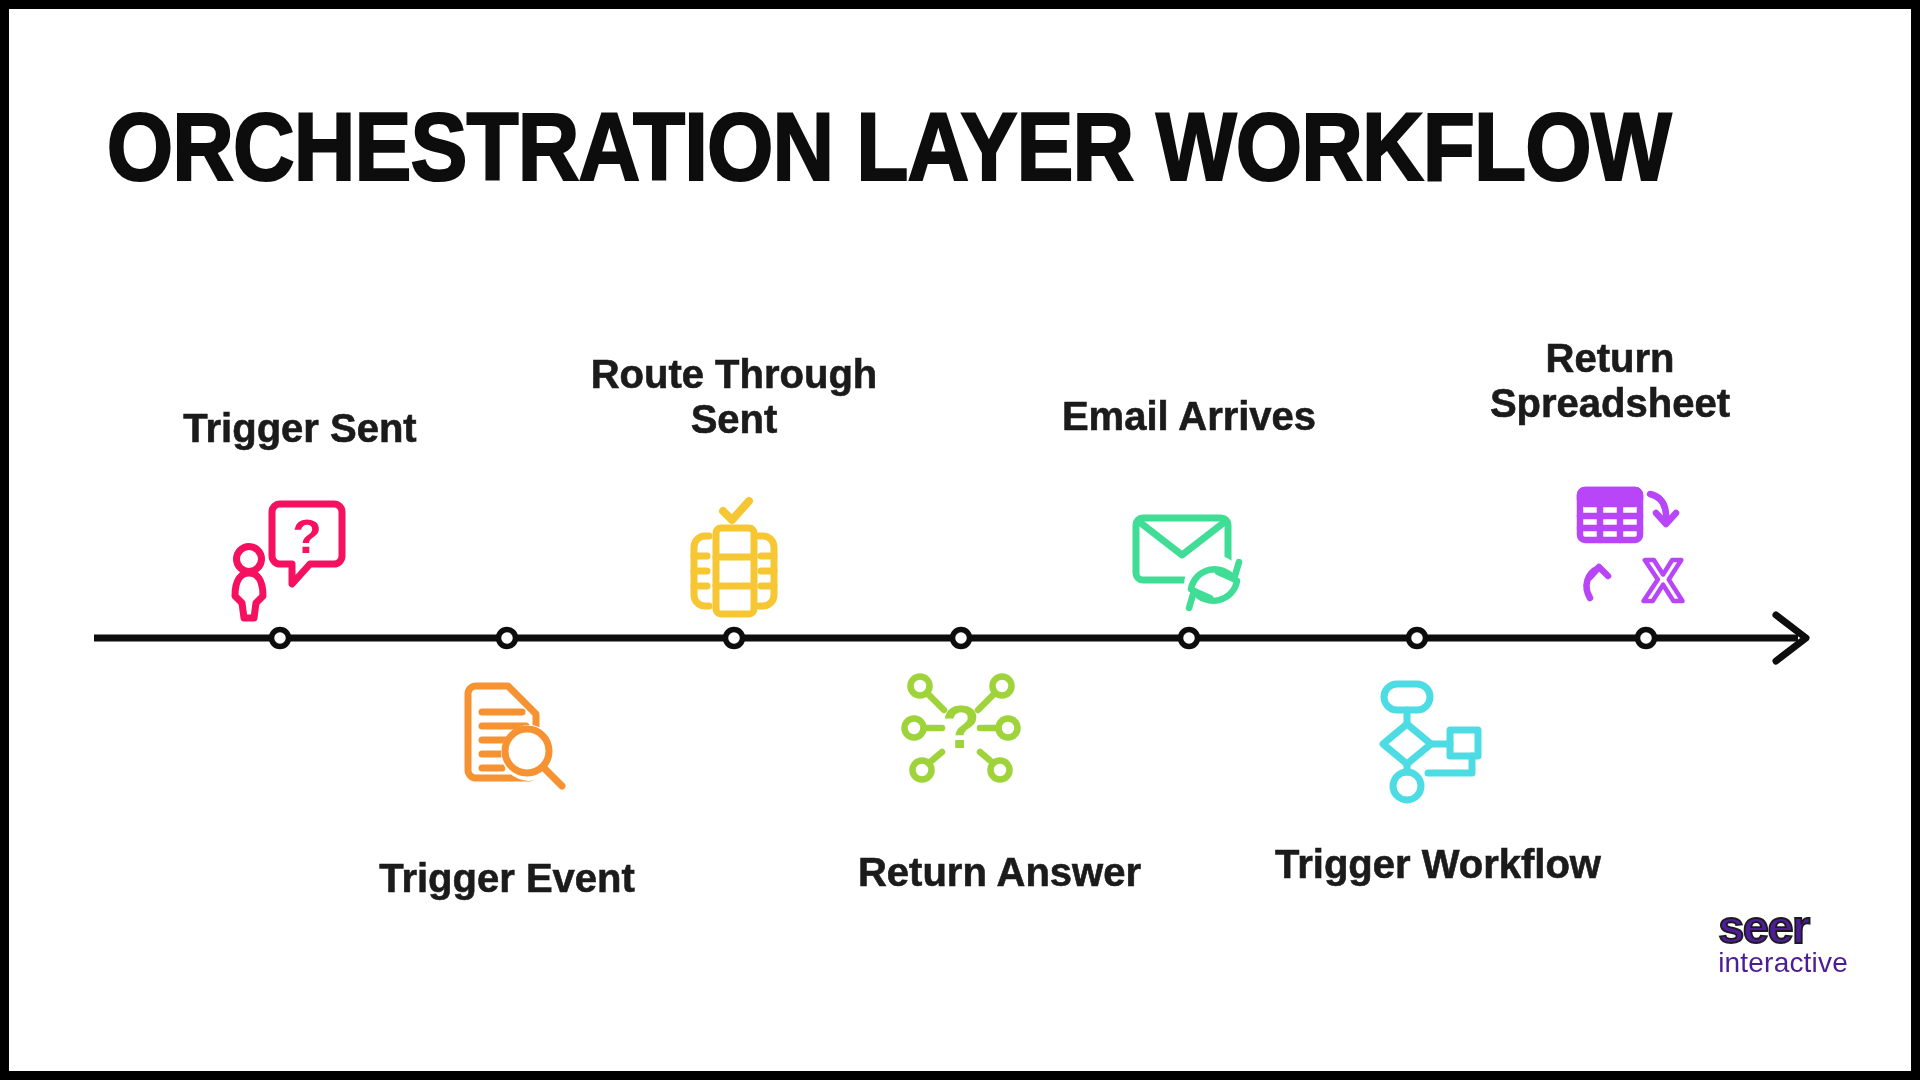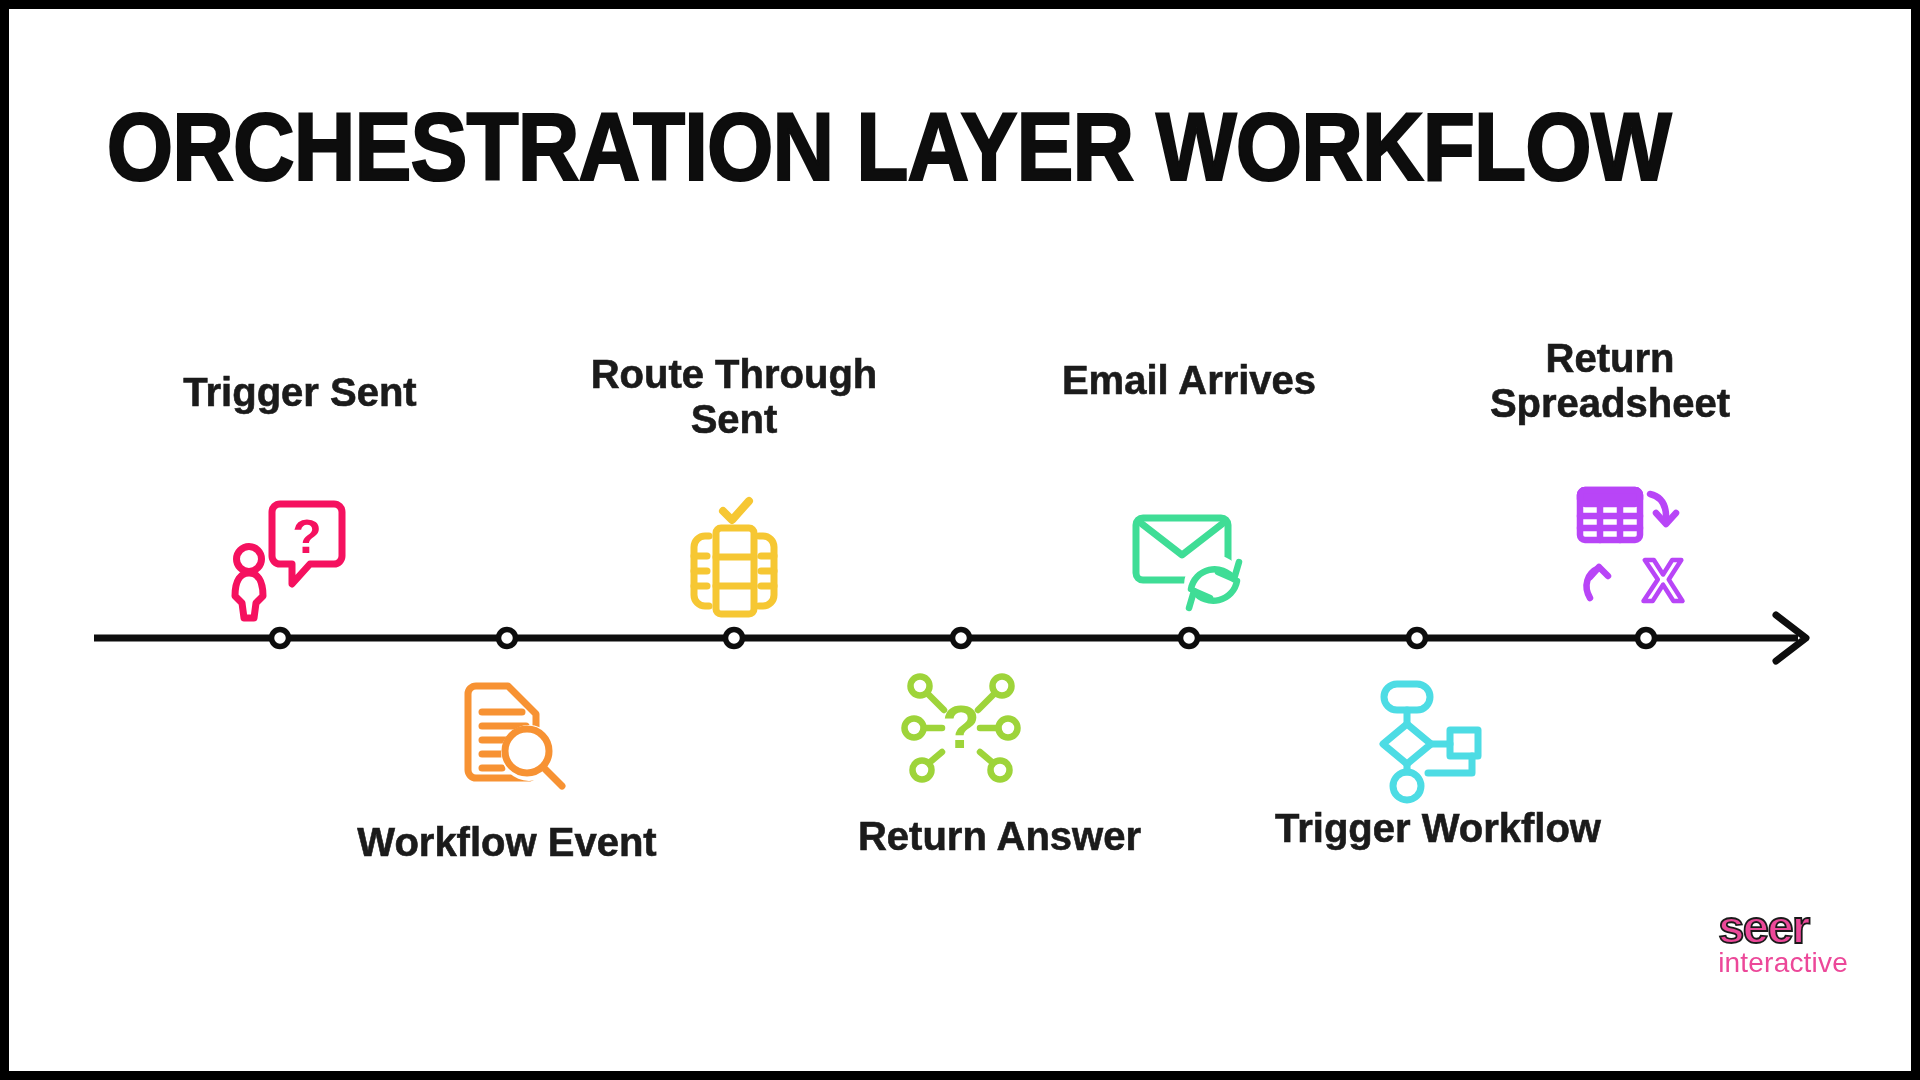--- a/index.html
+++ b/index.html
@@ -21,27 +21,27 @@
 
   .timeline-svg{position:absolute;left:0;top:600px;}
 
   .step{position:absolute;}
   .step-label{
     position:absolute;text-align:center;
     font-size:40px;font-weight:700;color:#1b1b1b;
     -webkit-text-stroke:0.6px #1b1b1b;
     line-height:1.13;
   }
-  .nowrap{white-space:nowrap;}
+  .nowrap{white-space:nowrap;margin-top:36px;}
   .step-icon{position:absolute;}
   .step-icon svg{display:block;}
   svg text{font-family:"Liberation Sans",sans-serif;font-weight:700;}
 
   .logo{
-    position:absolute;top:906px;right:72px;text-align:left;color:#ec4899;z-index:10;
+    position:absolute;top:906px;right:72px;text-align:left;color:#4c1d95;z-index:10;
   }
   .logo-seer{
     font-size:47px;font-weight:700;letter-spacing:-1.5px;line-height:0.9;
     -webkit-text-stroke:1.8px #1a1a1a;
   }
   .logo-interactive{
     font-size:28px;font-weight:400;letter-spacing:0.2px;line-height:1.05;
   }
 </style>
 </head>
@@ -86,21 +86,21 @@
       <path d="M40,44 H80"></path>
       <path d="M40,58 H84"></path>
       <path d="M40,72 H72"></path>
       <path d="M40,86 H66"></path>
       <path d="M40,100 H60"></path>
       <circle cx="87" cy="85" r="28" fill="#ffffff" stroke="none"></circle>
       <circle cx="85" cy="83" r="22"></circle>
       <path d="M101,99 L120,118"></path>
     </svg>
   </div>
-  <div class="step-label nowrap" style="left:327px;top:820px;width:360px;">Workflow Event</div>
+  <div class="step-label nowrap" style="left:327px;top:820px;width:360px;">Trigger Event</div>
 </div>
 
 <div class="step" style="color: rgb(246, 199, 51);">
   <div class="step-label" style="left:584px;top:352px;width:300px;">Route Through Sent</div>
   <div class="step-icon" style="left:669px;top:492px;">
     <svg width="130" height="130" viewBox="0 0 130 130" fill="none" stroke="currentColor" stroke-width="7" stroke-linecap="round" stroke-linejoin="round">
       <path d="M54,19 L63,28 L80,9" stroke-width="8"></path>
       <rect x="47" y="36" width="38" height="86" rx="5"></rect>
       <path d="M47,65 H85"></path>
       <path d="M47,94 H85"></path>

